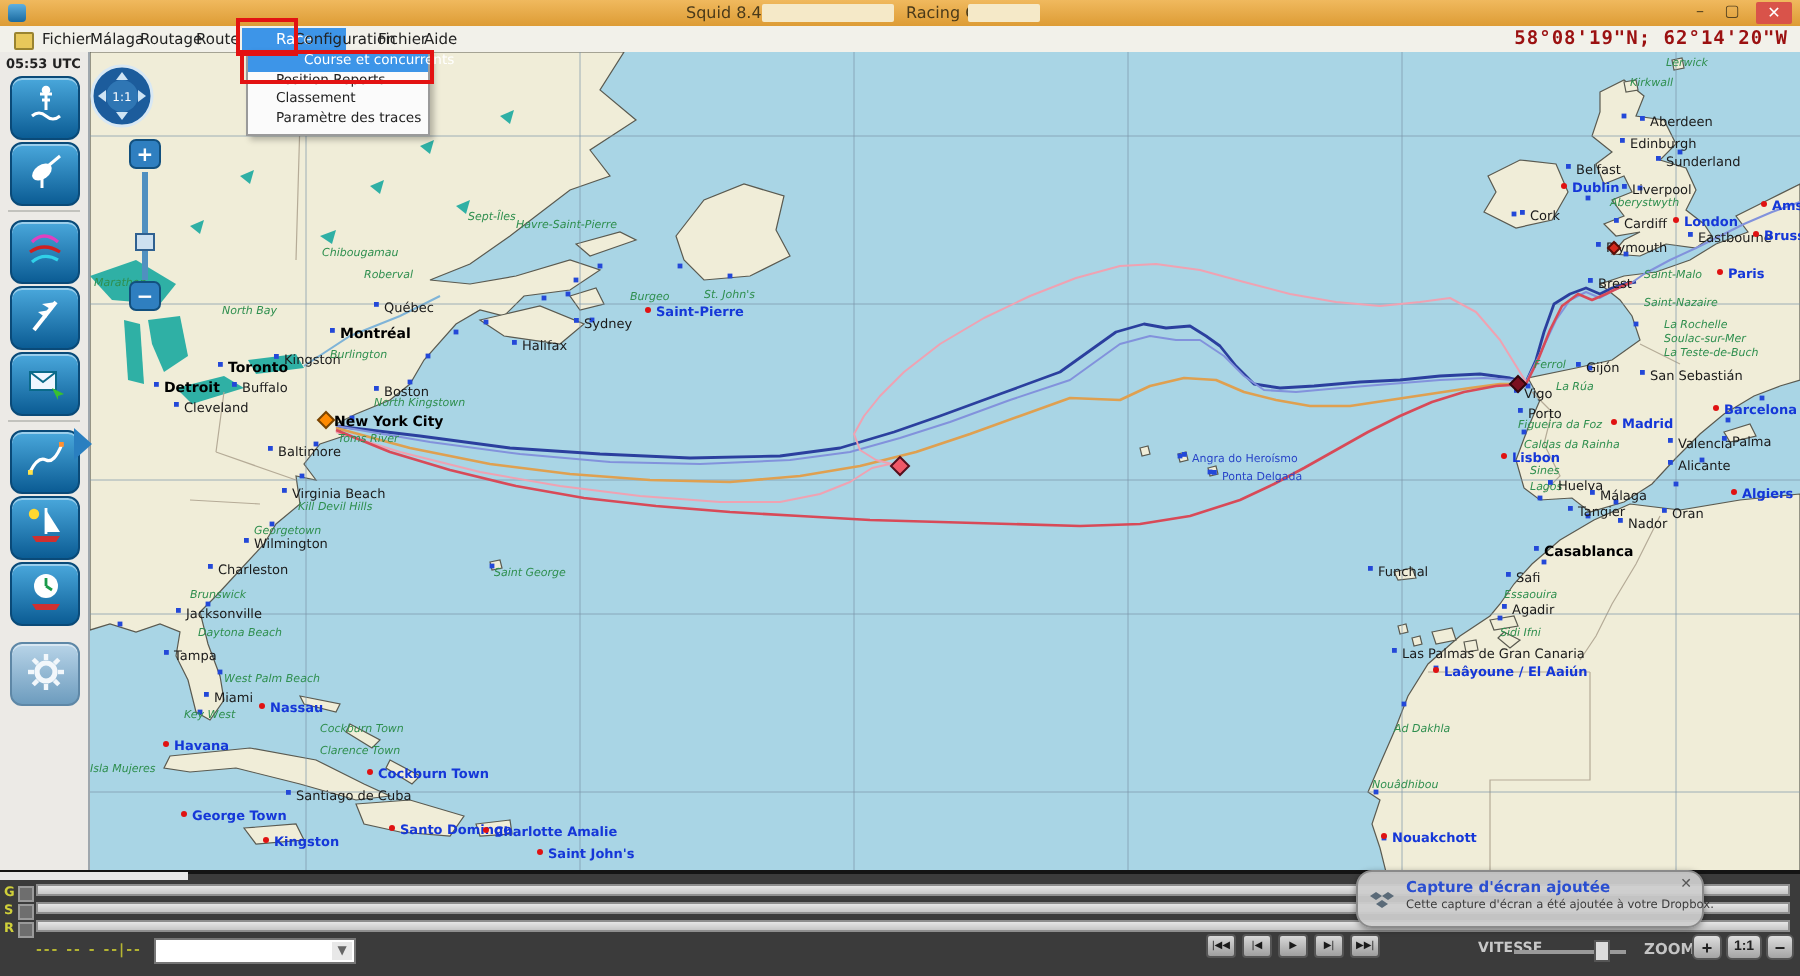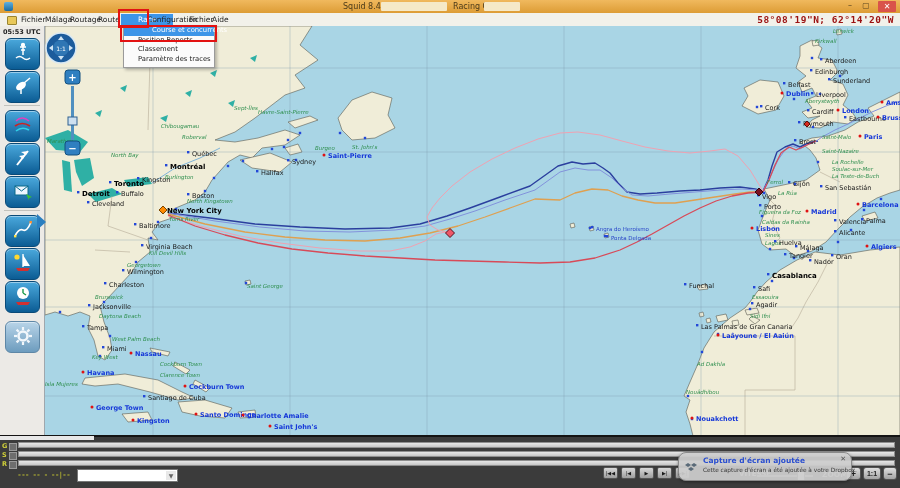--- a/index.html
+++ b/index.html
@@ -56,21 +56,21 @@
   .combo{position:absolute;left:77px;top:469px;width:101px;height:13px;background:#fff;
          border:1px solid #777;box-sizing:border-box;z-index:52;}
   .combo .arrow{position:absolute;right:1px;top:1px;width:10px;height:9px;background:#e8e8e8;
                 color:#666;font-size:6px;text-align:center;line-height:9px;}
   .pbgroup{position:absolute;left:603px;top:467px;display:flex;gap:3px;z-index:52;}
   .pbtn{width:15px;height:12px;background:linear-gradient(#d8d8d8,#9e9e9e);border:1px solid #555;
         border-radius:2px;font-size:5px;line-height:10px;text-align:center;color:#1a1a1a;padding:0;}
   .vitesse{position:absolute;left:739px;top:470px;font-size:7px;font-weight:bold;color:#c8c8c8;z-index:52;}
   .sld-track{position:absolute;left:757px;top:475px;width:56px;height:2px;background:#9a9a9a;z-index:52;}
   .sld-thumb{position:absolute;left:797px;top:470px;width:6px;height:9px;background:#dcdcdc;border:1px solid #555;z-index:52;}
-  .toast{position:absolute;left:678px;top:452px;width:172px;height:27px;border-radius:8px;
+  .toast{position:absolute;left:678px;top:435px;width:172px;height:27px;border-radius:8px;
          background:rgba(206,206,206,.93);border:1px solid #8a8a8a;box-shadow:0 1px 3px rgba(0,0,0,.4);z-index:70;text-align:right;}
   .toast-title{position:absolute;left:24px;top:3px;font-size:7.5px;font-weight:bold;color:#2b4fd0;}
   .toast-body{position:absolute;left:24px;top:14px;font-size:5.8px;color:#3a3a3a;white-space:nowrap;}
   .toast-close{position:absolute;right:5px;top:2px;font-size:7px;color:#555;}
   .toast-icon{position:absolute;left:5px;top:7px;width:14px;height:13px;}
   .zoomlab{position:absolute;left:822px;top:470px;font-size:7.5px;font-weight:bold;color:#c4c4c4;z-index:52;}
   .zbtn{position:absolute;top:467px;height:13px;background:linear-gradient(#dedede,#a4a4a4);
         border:1px solid #555;border-radius:3px;font-weight:bold;color:#222;text-align:center;
         box-sizing:border-box;z-index:52;padding:0;}
 </style>

